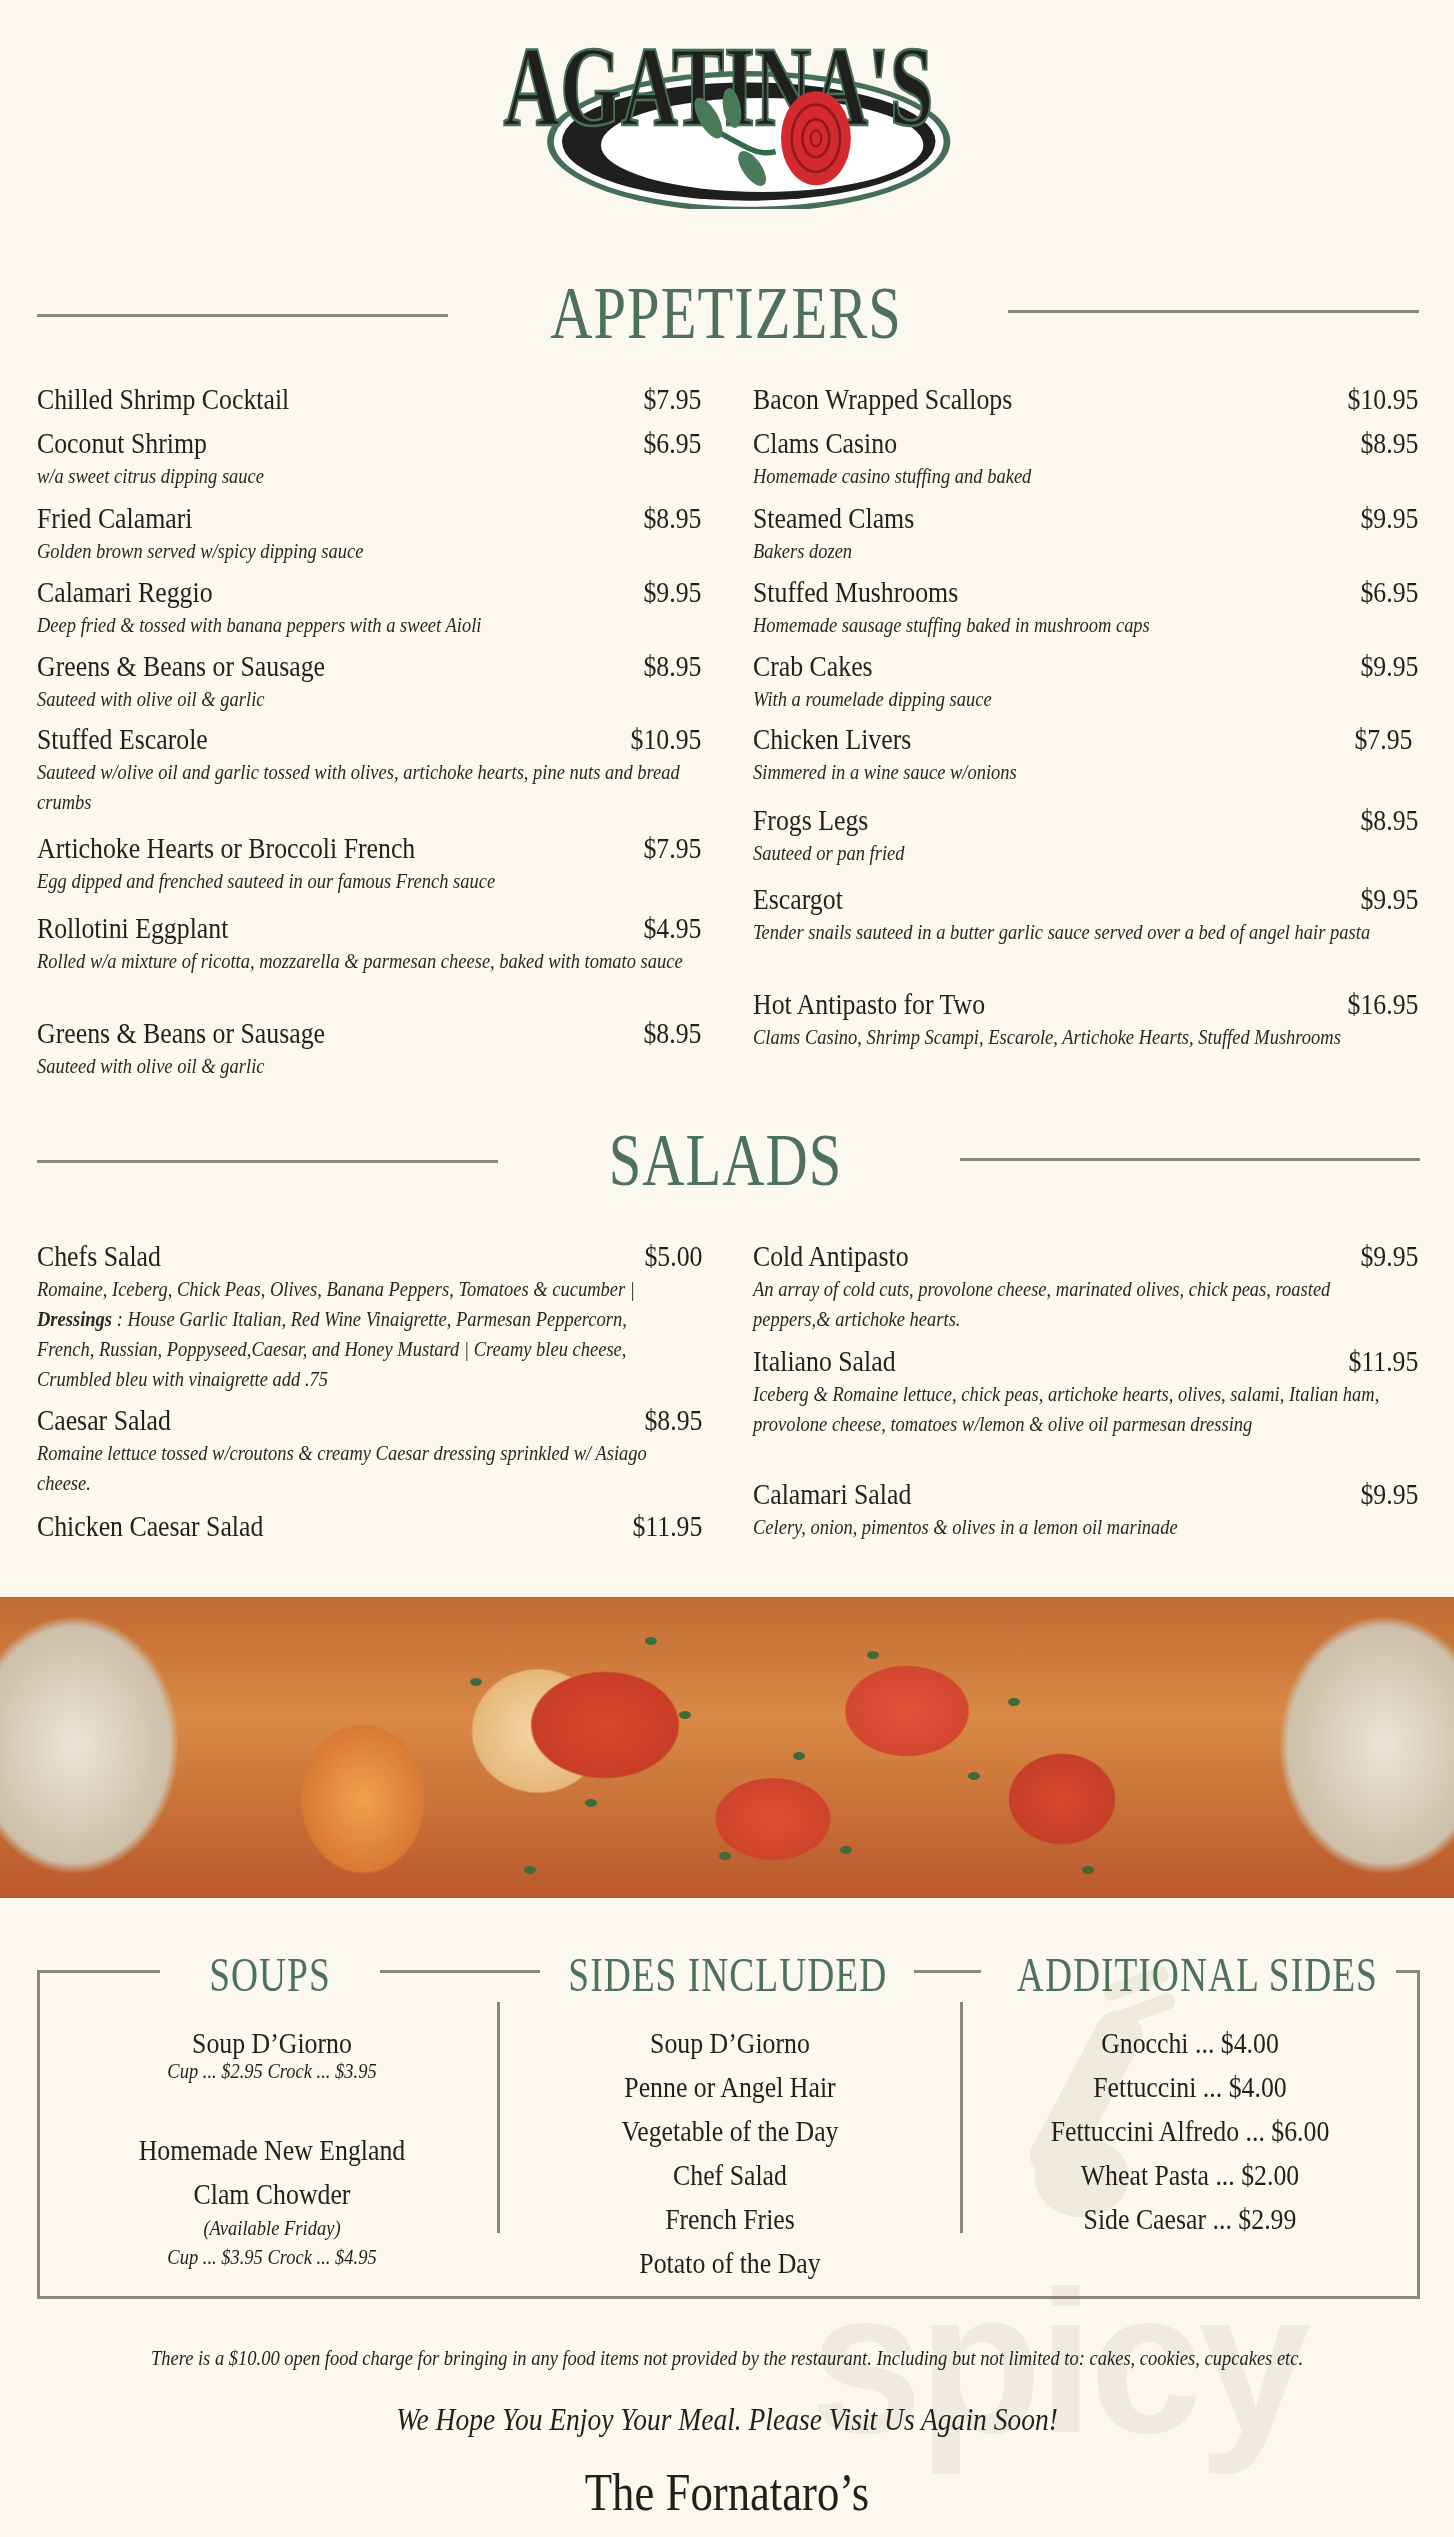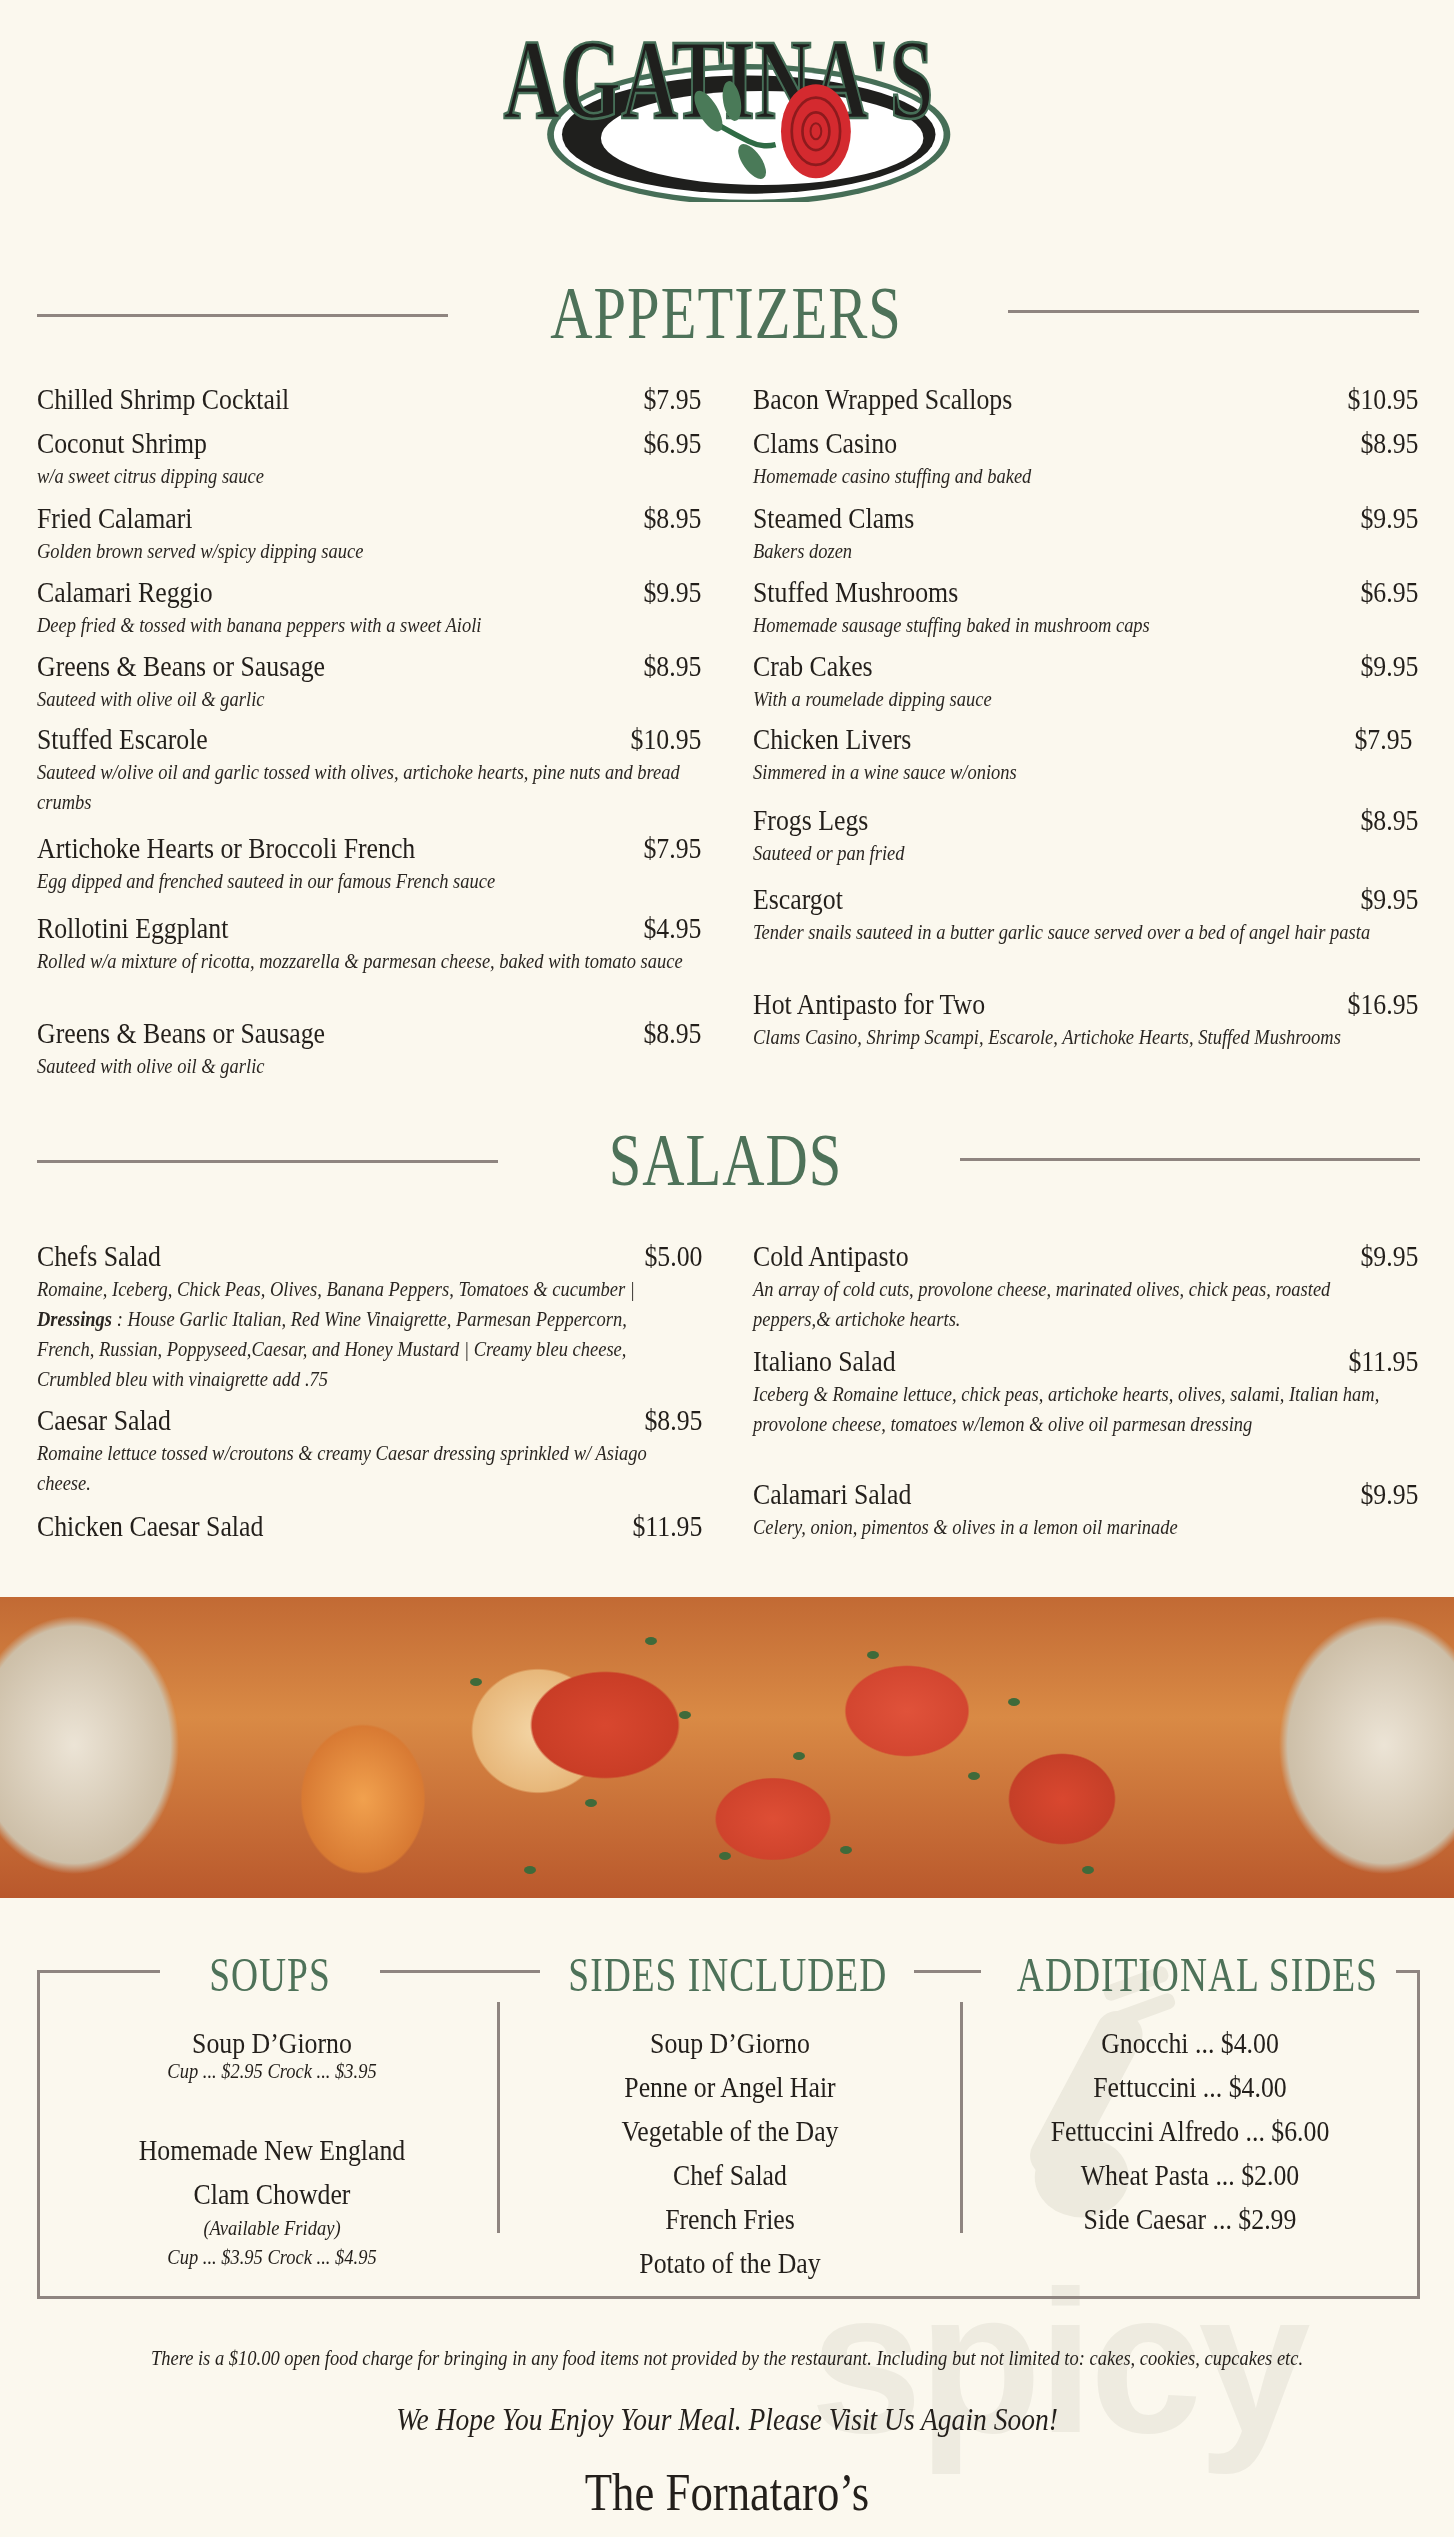--- a/index.html
+++ b/index.html
@@ -37,21 +37,21 @@
 <div class="watermark" style="left:810px;top:2261px;font-size:202px;line-height:202px;letter-spacing:-4px;">spicy</div>
 <svg class="abs" style="left:981px;top:1962px;" width="215" height="269" viewBox="0 0 320 400">
   <g fill="#edeade">
     <ellipse cx="150" cy="320" rx="70" ry="60"></ellipse>
     <rect x="120" y="60" width="70" height="270" rx="30" transform="rotate(28 150 200)"></rect>
     <rect x="180" y="20" width="100" height="24" rx="10" transform="rotate(-20 230 30)"></rect>
     <rect x="190" y="60" width="100" height="24" rx="10" transform="rotate(-20 240 70)"></rect>
   </g>
 </svg>
 
-<div class="abs" style="left:480px;top:0;width:477px;height:202px;">
+<div class="abs" style="left:480px;top:7px;width:477px;height:202px;">
   <svg width="477" height="202" viewBox="0 0 710 300">
     <ellipse cx="400" cy="200" rx="300" ry="105" fill="#466e57"></ellipse>
     <ellipse cx="400" cy="200" rx="290" ry="97" fill="#ffffff"></ellipse>
     <ellipse cx="400" cy="200" rx="278" ry="88" fill="#1f1f1d"></ellipse>
     <ellipse cx="420" cy="205" rx="240" ry="70" fill="#ffffff"></ellipse>
     <text x="355" y="175" text-anchor="middle" font-family="Liberation Serif, serif" font-weight="bold" font-size="170" fill="#1f1f1d" stroke="#466e57" stroke-width="4" transform="scale(1,1)" textLength="640" lengthAdjust="spacingAndGlyphs">AGATINA'S</text>
     <g>
       <path d="M330 170 Q360 190 400 210 Q420 220 440 215" stroke="#2f6b45" stroke-width="8" fill="none"></path>
       <ellipse cx="340" cy="165" rx="14" ry="34" fill="#4a7a58" transform="rotate(-30 340 165)"></ellipse>
       <ellipse cx="375" cy="150" rx="13" ry="30" fill="#4a7a58" transform="rotate(-10 375 150)"></ellipse>

